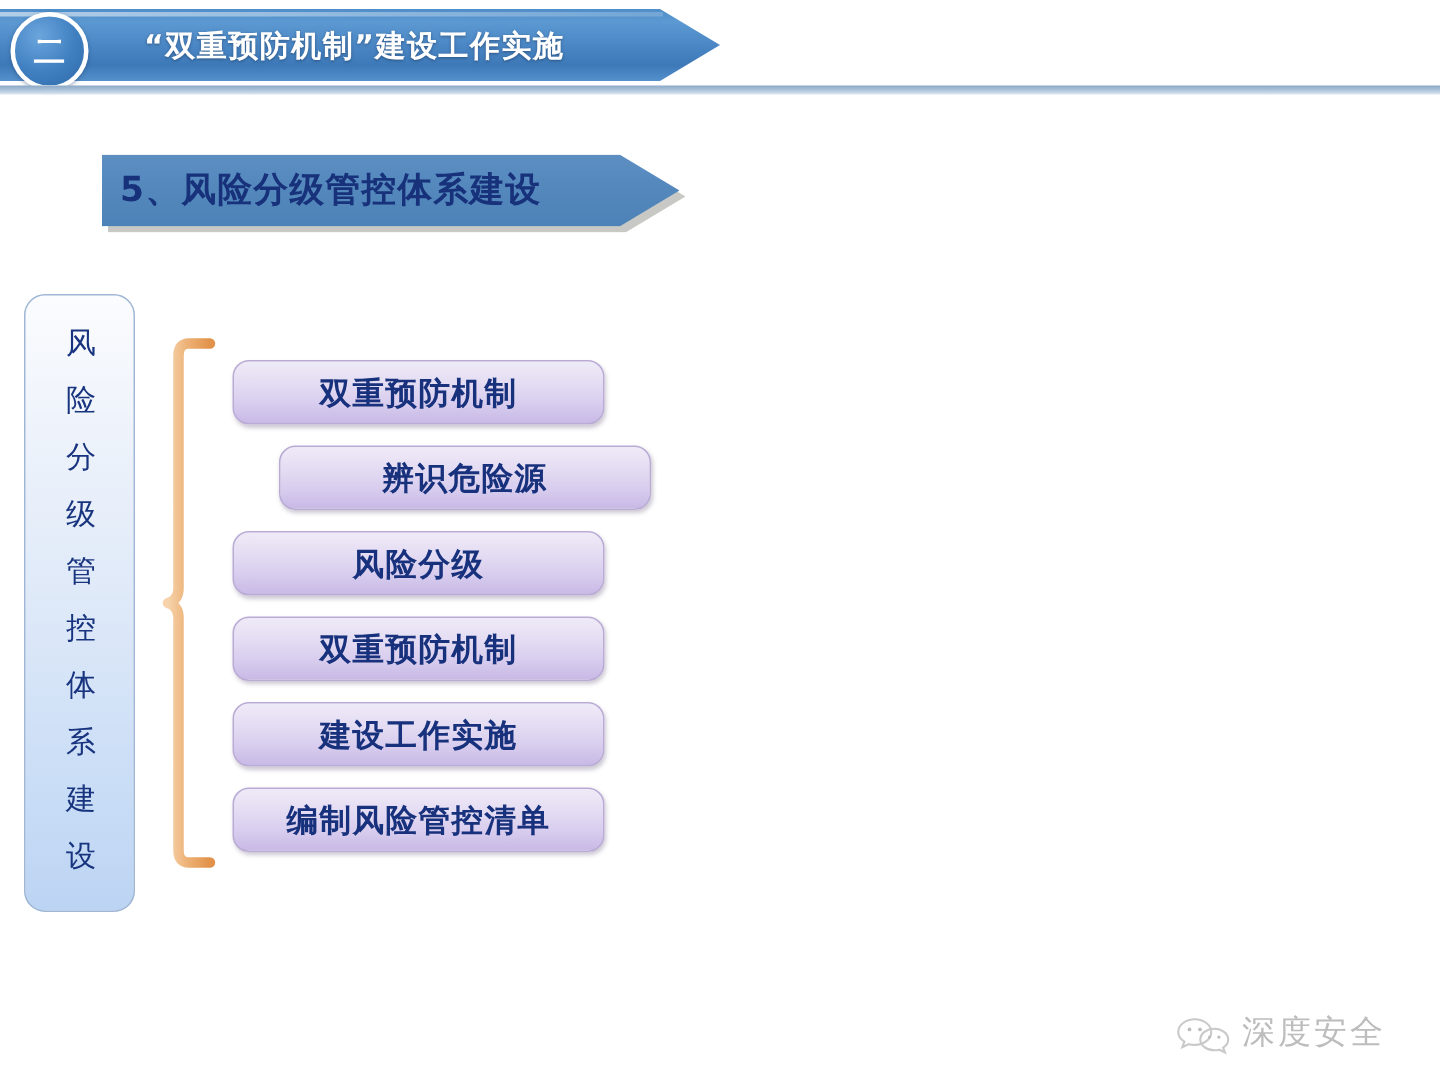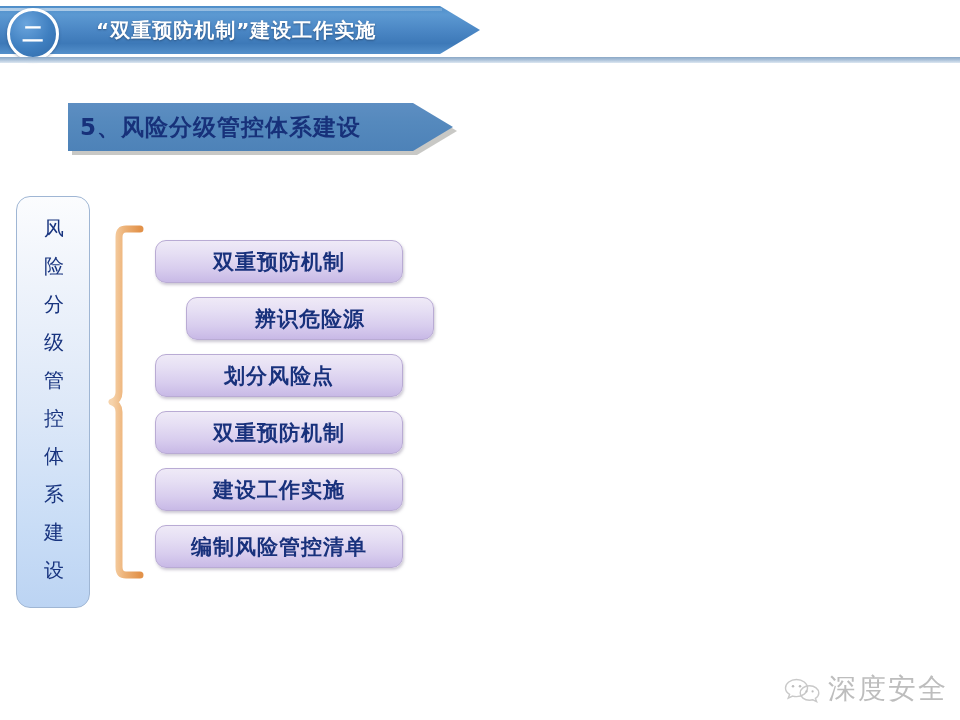--- a/index.html
+++ b/index.html
@@ -233,21 +233,21 @@
     width: 40px;
     height: 32px;
   }
   #watermark-text {
     position: absolute;
     left: 46px;
     top: 0;
     height: 34px;
     line-height: 34px;
     color: #bdbdbd;
-    font-size: 28px;
+    font-size: 22px;
     letter-spacing: 2px;
     white-space: nowrap;
   }
 </style>
 </head>
 <body>
 
 <div id="header-banner">
   <div id="header-arrow">
     <div id="header-arrow-highlight"></div>
@@ -290,21 +290,21 @@
   </svg>
 </div>
 
 <div class="item-box item-0">
   <span class="item-label">双重预防机制</span>
 </div>
 <div class="item-box item-1">
   <span class="item-label">辨识危险源</span>
 </div>
 <div class="item-box item-2">
-  <span class="item-label">划分风险点</span>
+  <span class="item-label">风险分级</span>
 </div>
 <div class="item-box item-3">
   <span class="item-label">双重预防机制</span>
 </div>
 <div class="item-box item-4">
   <span class="item-label">建设工作实施</span>
 </div>
 <div class="item-box item-5">
   <span class="item-label">编制风险管控清单</span>
 </div>

